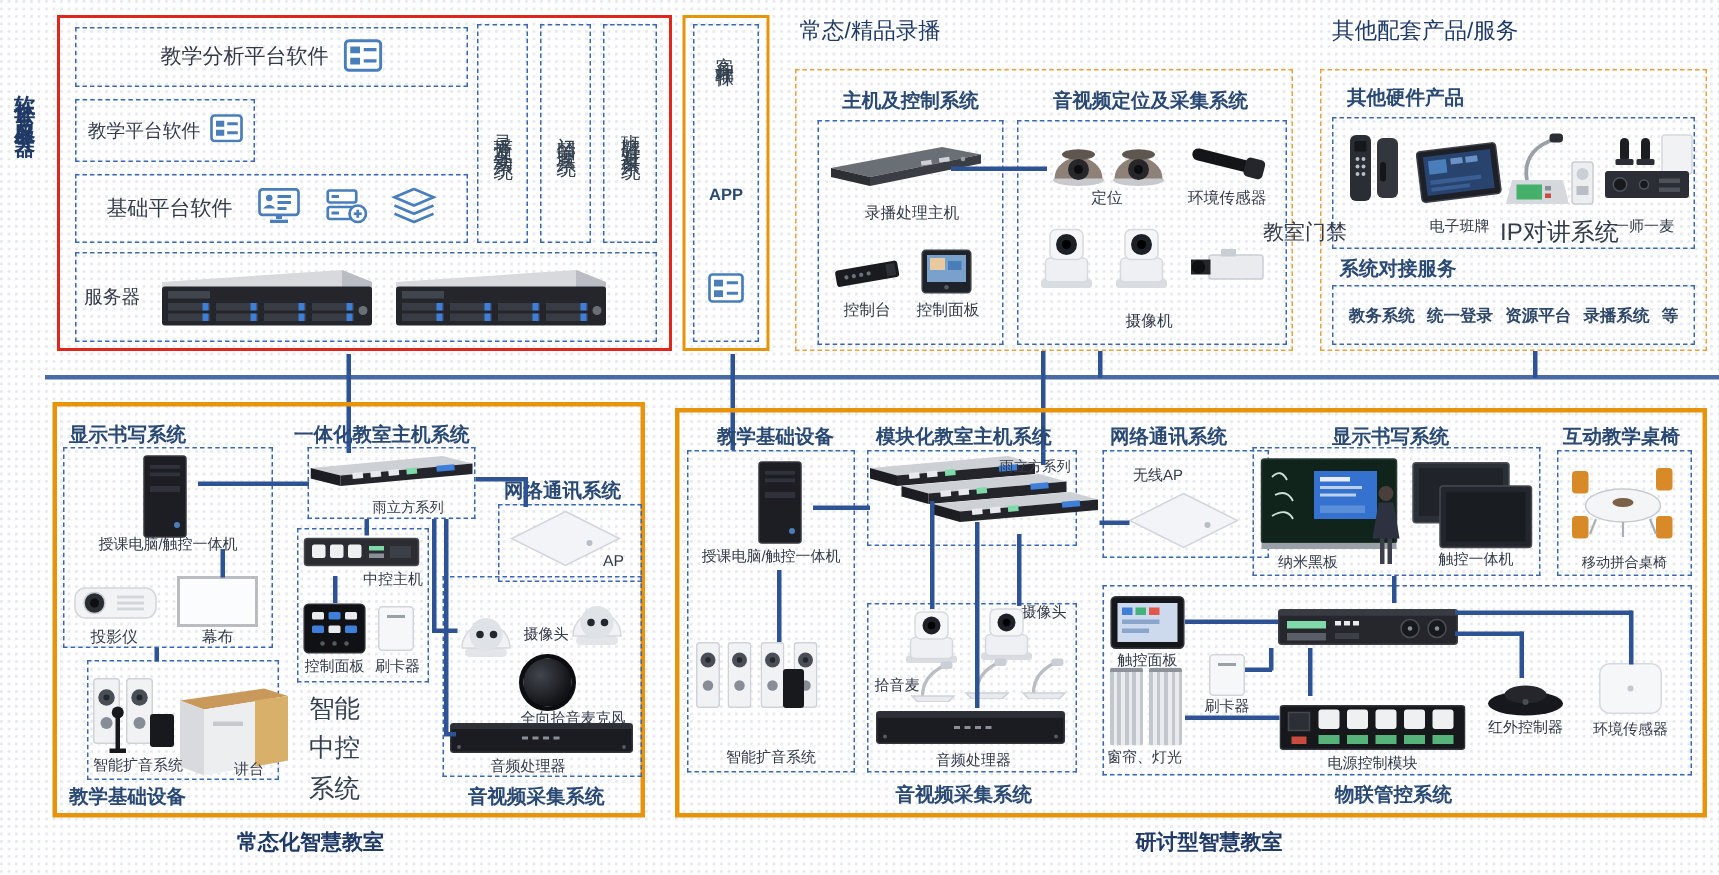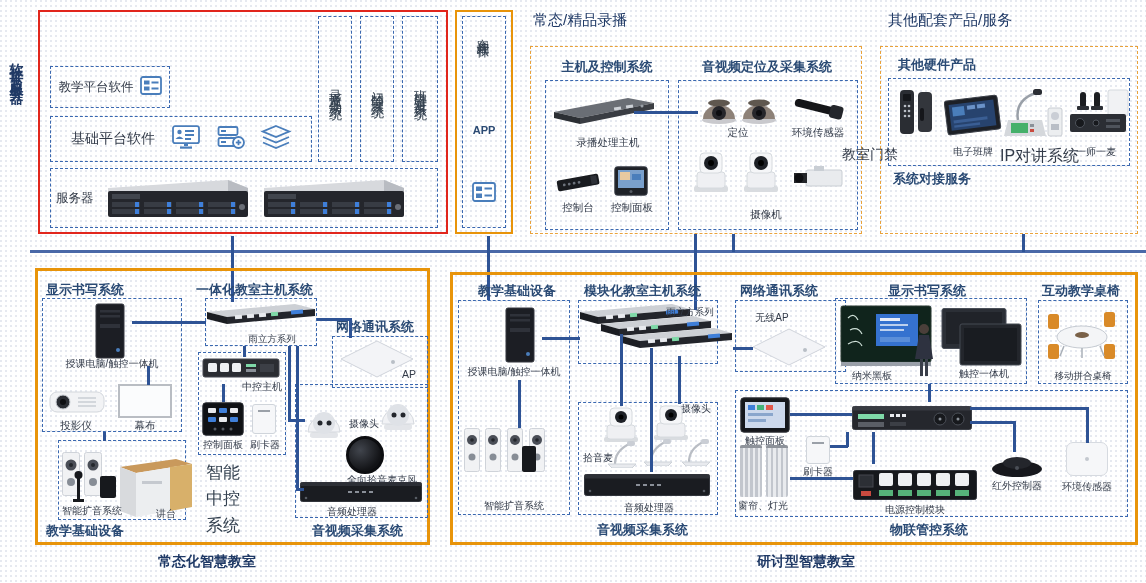--- a/index.html
+++ b/index.html
@@ -35,20 +35,30 @@
 </style>
 </head>
 <body>
 
 <div id="stage">
 
   <div class="abs vtext" style="left:8px;top:52px;font-size:14px;font-weight:700;color:#203a66;letter-spacing:4px">软件平台及服务器</div>
 
   <div class="redbox" style="left:38px;top:10px;width:410px;height:224px"></div>
 
+  <div class="swrow" style="left:50px;top:18px;width:262px;height:40px">
+    <span>教学分析平台软件</span>
+    <span><svg width="26" height="22">
+          <rect x="1.2" y="1.2" width="23.6" height="19.6" rx="2.5" fill="#fff" stroke="#4a7ebb" stroke-width="2"></rect>
+          <rect x="4.5" y="5" width="6.5" height="4.5" fill="#4a7ebb"></rect>
+          <rect x="13.5" y="6" width="8.5" height="2.2" fill="#4a7ebb"></rect>
+          <rect x="4.5" y="12.5" width="6.5" height="4.5" fill="#4a7ebb"></rect>
+          <rect x="13.5" y="13.5" width="8.5" height="2.2" fill="#4a7ebb"></rect>
+        </svg></span>
+  </div>
 
   <div class="swrow" style="left:50px;top:66px;width:120px;height:42px;font-size:12.5px;gap:6px">
     <span>教学平台软件</span>
     <span><svg width="22" height="19">
           <rect x="1" y="1" width="20" height="17" rx="2" fill="#fff" stroke="#4a7ebb" stroke-width="1.8"></rect>
           <rect x="4" y="4.5" width="5.5" height="4" fill="#4a7ebb"></rect>
           <rect x="11.5" y="5.5" width="7" height="2" fill="#4a7ebb"></rect>
           <rect x="4" y="10.5" width="5.5" height="4" fill="#4a7ebb"></rect>
           <rect x="11.5" y="11.5" width="7" height="2" fill="#4a7ebb"></rect>
         </svg></span>
@@ -315,20 +325,27 @@
         <rect x="25" y="18" width="12" height="4" rx="1" fill="#2b2e34"></rect>
         <rect x="4" y="26" width="56" height="18" rx="2" fill="#2b2e34"></rect>
         <circle cx="14" cy="35" r="4.5" fill="#17191d" stroke="#4e535b"></circle>
         <circle cx="30" cy="35" r="3" fill="#17191d" stroke="#4e535b"></circle>
         <rect x="40" y="31" width="14" height="3" fill="#4e535b"></rect>
         <rect x="40" y="37" width="14" height="3" fill="#4e535b"></rect>
       </svg>
   </div>
   <div class="lbl" style="left:1068px;top:146px;width:56px;font-size:10px">一师一麦</div>
   <div class="sec" style="left:893px;top:170px">系统对接服务</div>
+  <div class="svcrow" style="left:888px;top:190px;width:242px;height:40px">
+    <span>教务系统</span>
+    <span>统一登录</span>
+    <span>资源平台</span>
+    <span>录播系统</span>
+    <span>等</span>
+  </div>
 
   <div class="bus" style="left:30px;top:250px;width:1116px;height:2.5px"></div>
   <div class="line" style="left:230.5px;top:236px;width:3px;height:66px"></div>
   <div class="line" style="left:486.5px;top:236px;width:3px;height:64px"></div>
   <div class="line" style="left:693.5px;top:234px;width:3px;height:76px"></div>
   <div class="line" style="left:731.5px;top:234px;width:3px;height:18px"></div>
   <div class="line" style="left:1021.5px;top:234px;width:3px;height:18px"></div>
 
   <div class="obox" style="left:35px;top:268px;width:395px;height:277px"></div>
   <div class="cap" style="left:158px;top:553px">常态化智慧教室</div>

